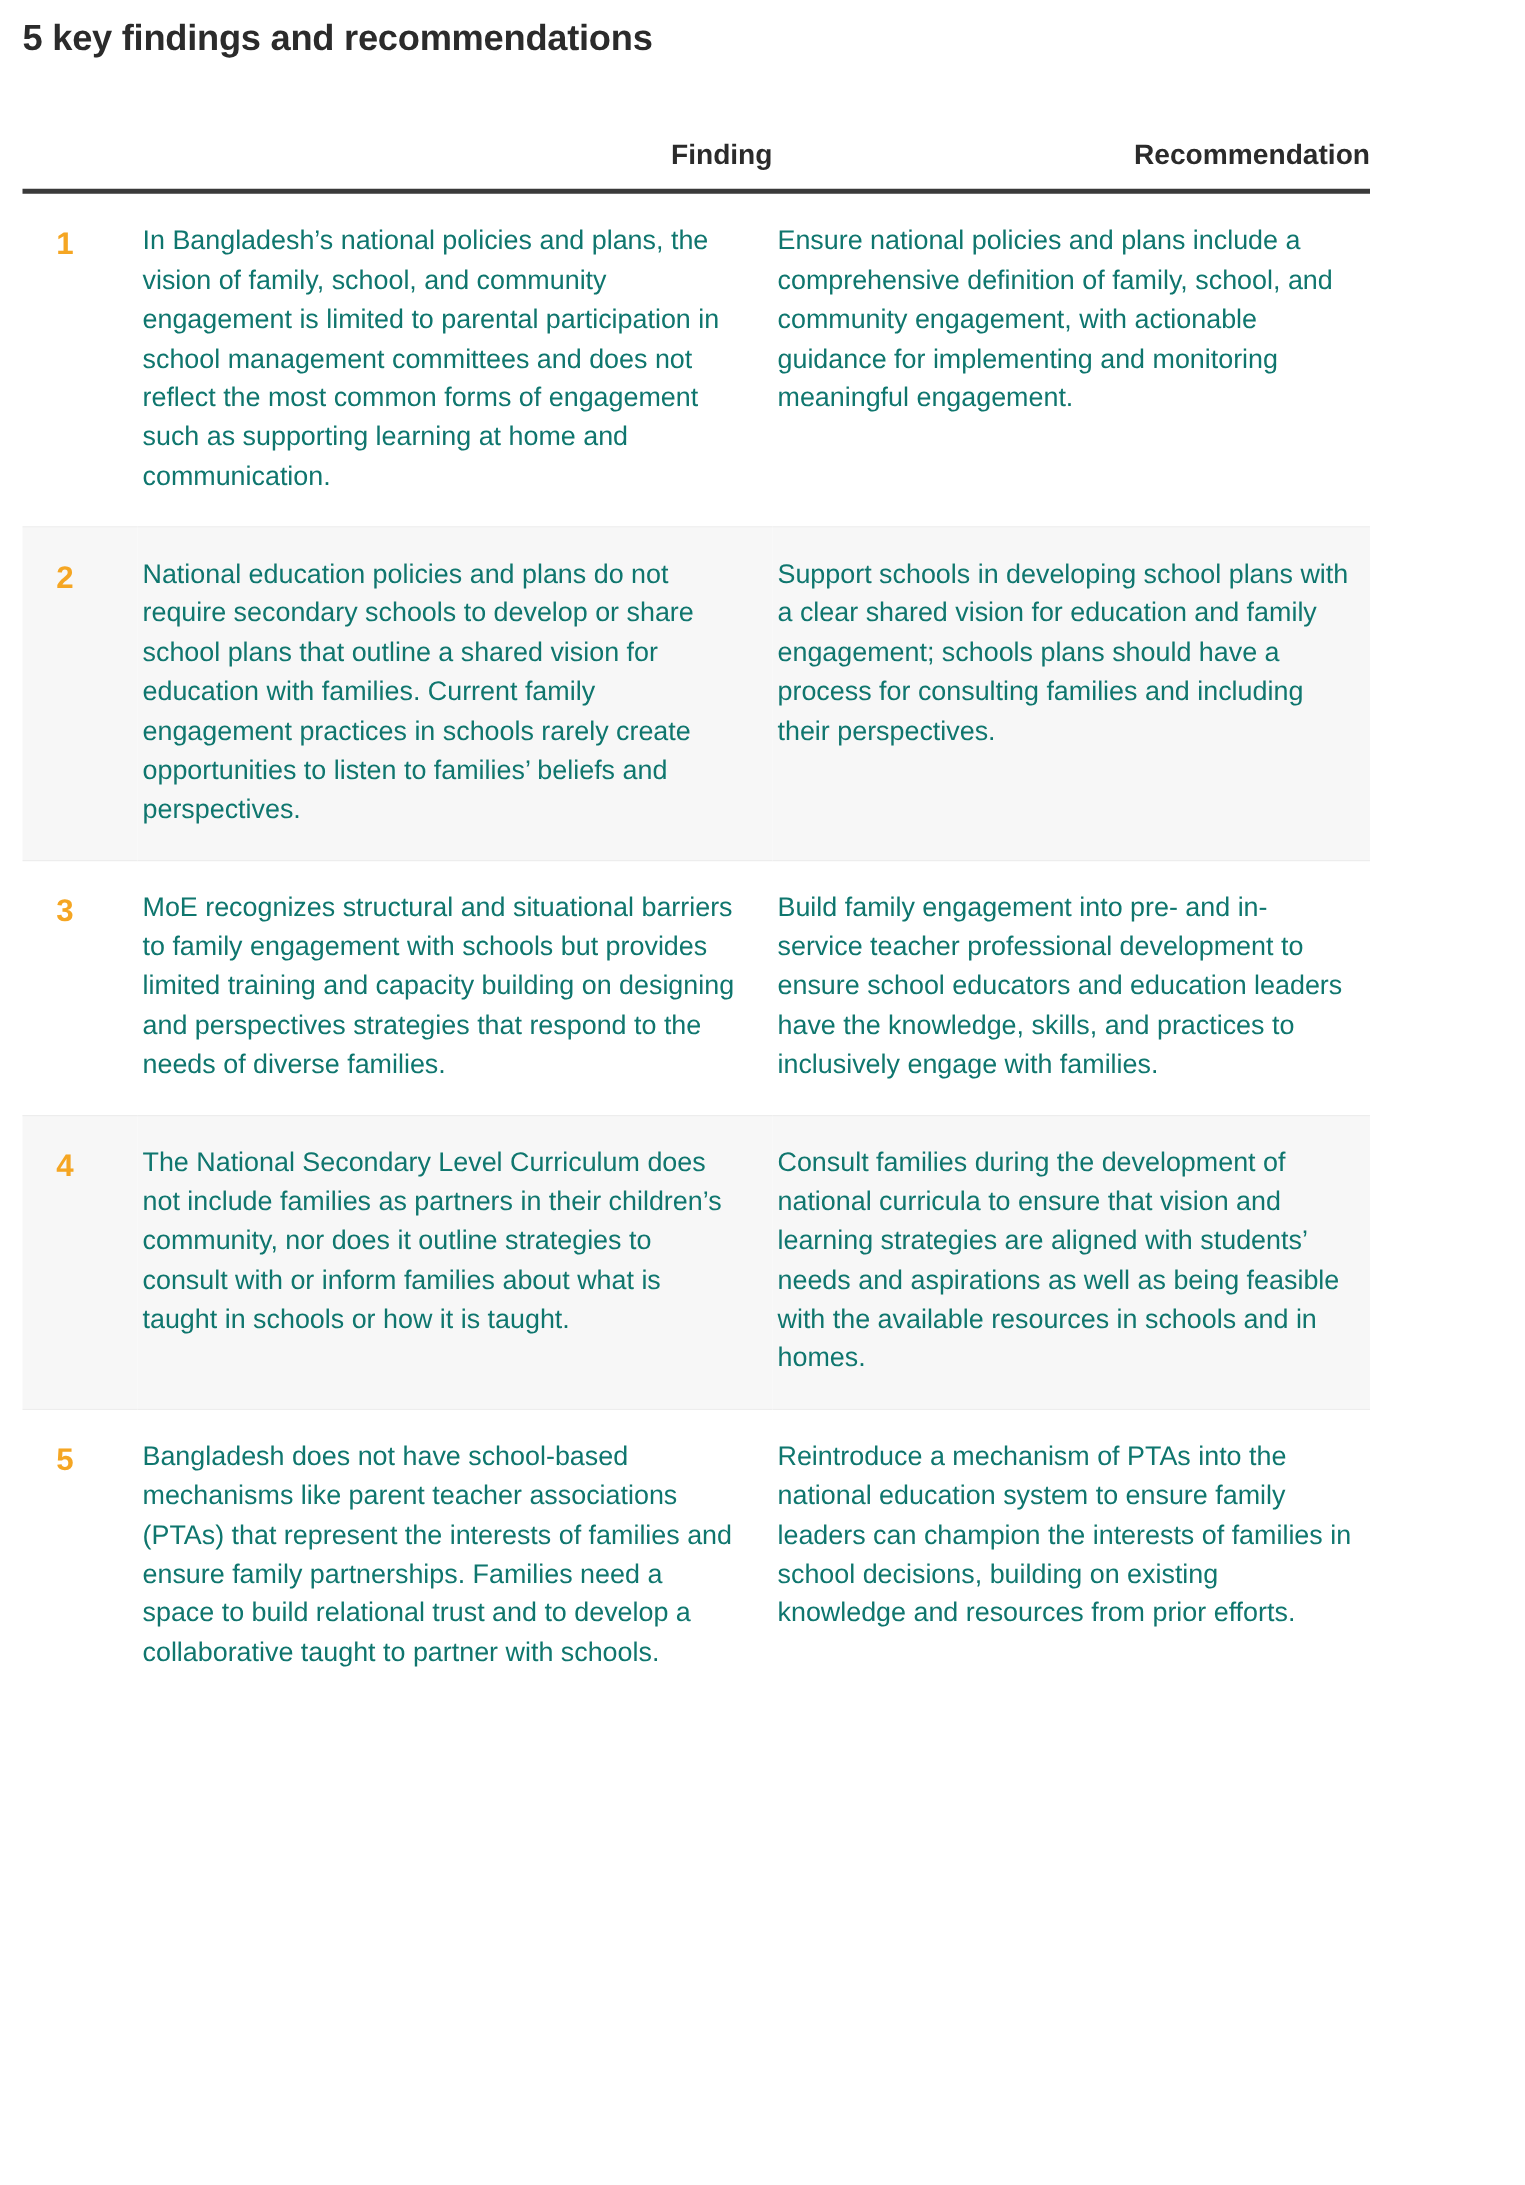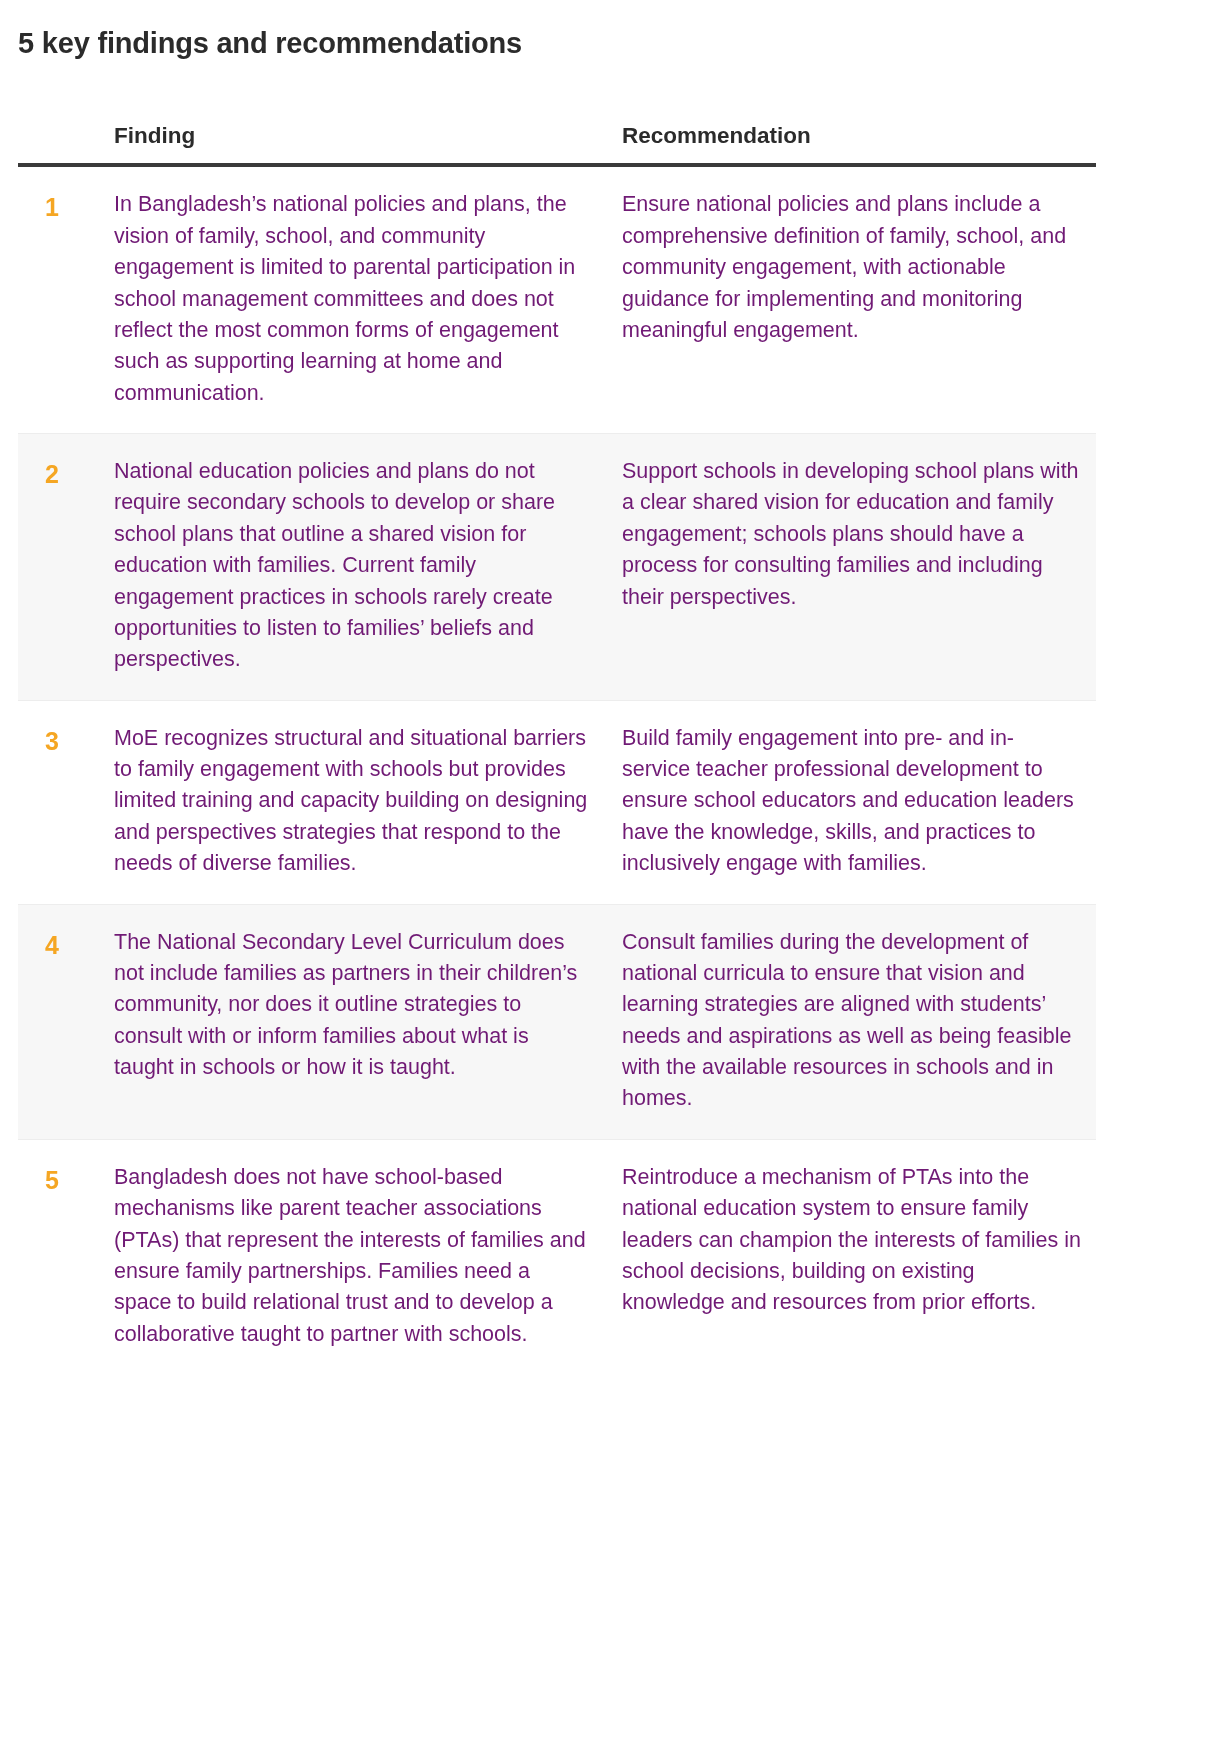--- a/index.html
+++ b/index.html
@@ -12,21 +12,20 @@
     width: 1220px;
     height: 1748px;
     font-family: "Liberation Sans", sans-serif;
     color: #333333;
     overflow: hidden;
   }
 
   .page {
     width: 1161px;
     padding: 14px 18px 0 18px;
-    margin-top: 12px;
   }
 
   
   .doc-title {
     font-size: 29px;
     font-weight: bold;
     line-height: 1.22;
     color: #2b2b2b;
     letter-spacing: -0.2px;
     margin: 0 0 9px 0;
@@ -47,21 +46,21 @@
     width: 1078px;
     border-collapse: collapse;
     table-layout: fixed;
   }
 
   col.c-num  { width: 92px; }
   col.c-find { width: 508px; }
   col.c-rec  { width: 478px; }
 
   .table thead th {
-    text-align: left;
+    text-align: right;
     font-size: 22.5px;
     font-weight: bold;
     color: #2b2b2b;
     padding: 0 0 14px 0;
     vertical-align: bottom;
   }
   .table thead th.h-num { }
   .table thead th.h-find { padding-left: 4px; }
   .table thead th.h-rec  { padding-left: 4px; }
 
@@ -71,21 +70,21 @@
     background: #3a3a3a;
     line-height: 0;
     font-size: 0;
   }
 
   .row td {
     vertical-align: top;
     padding: 22px 0 24px 0;
     font-size: 21.5px;
     line-height: 1.46;
-    color: #701a75;
+    color: #0f766e;
   }
   .row td.cell-num {
     font-size: 25px;
     font-weight: bold;
     color: #f5a623;
     padding-left: 27px;
     padding-top: 22px;
   }
   .row td.cell-find { padding-right: 30px; padding-left: 4px; }
   .row td.cell-rec  { padding-right: 14px; padding-left: 4px; }

